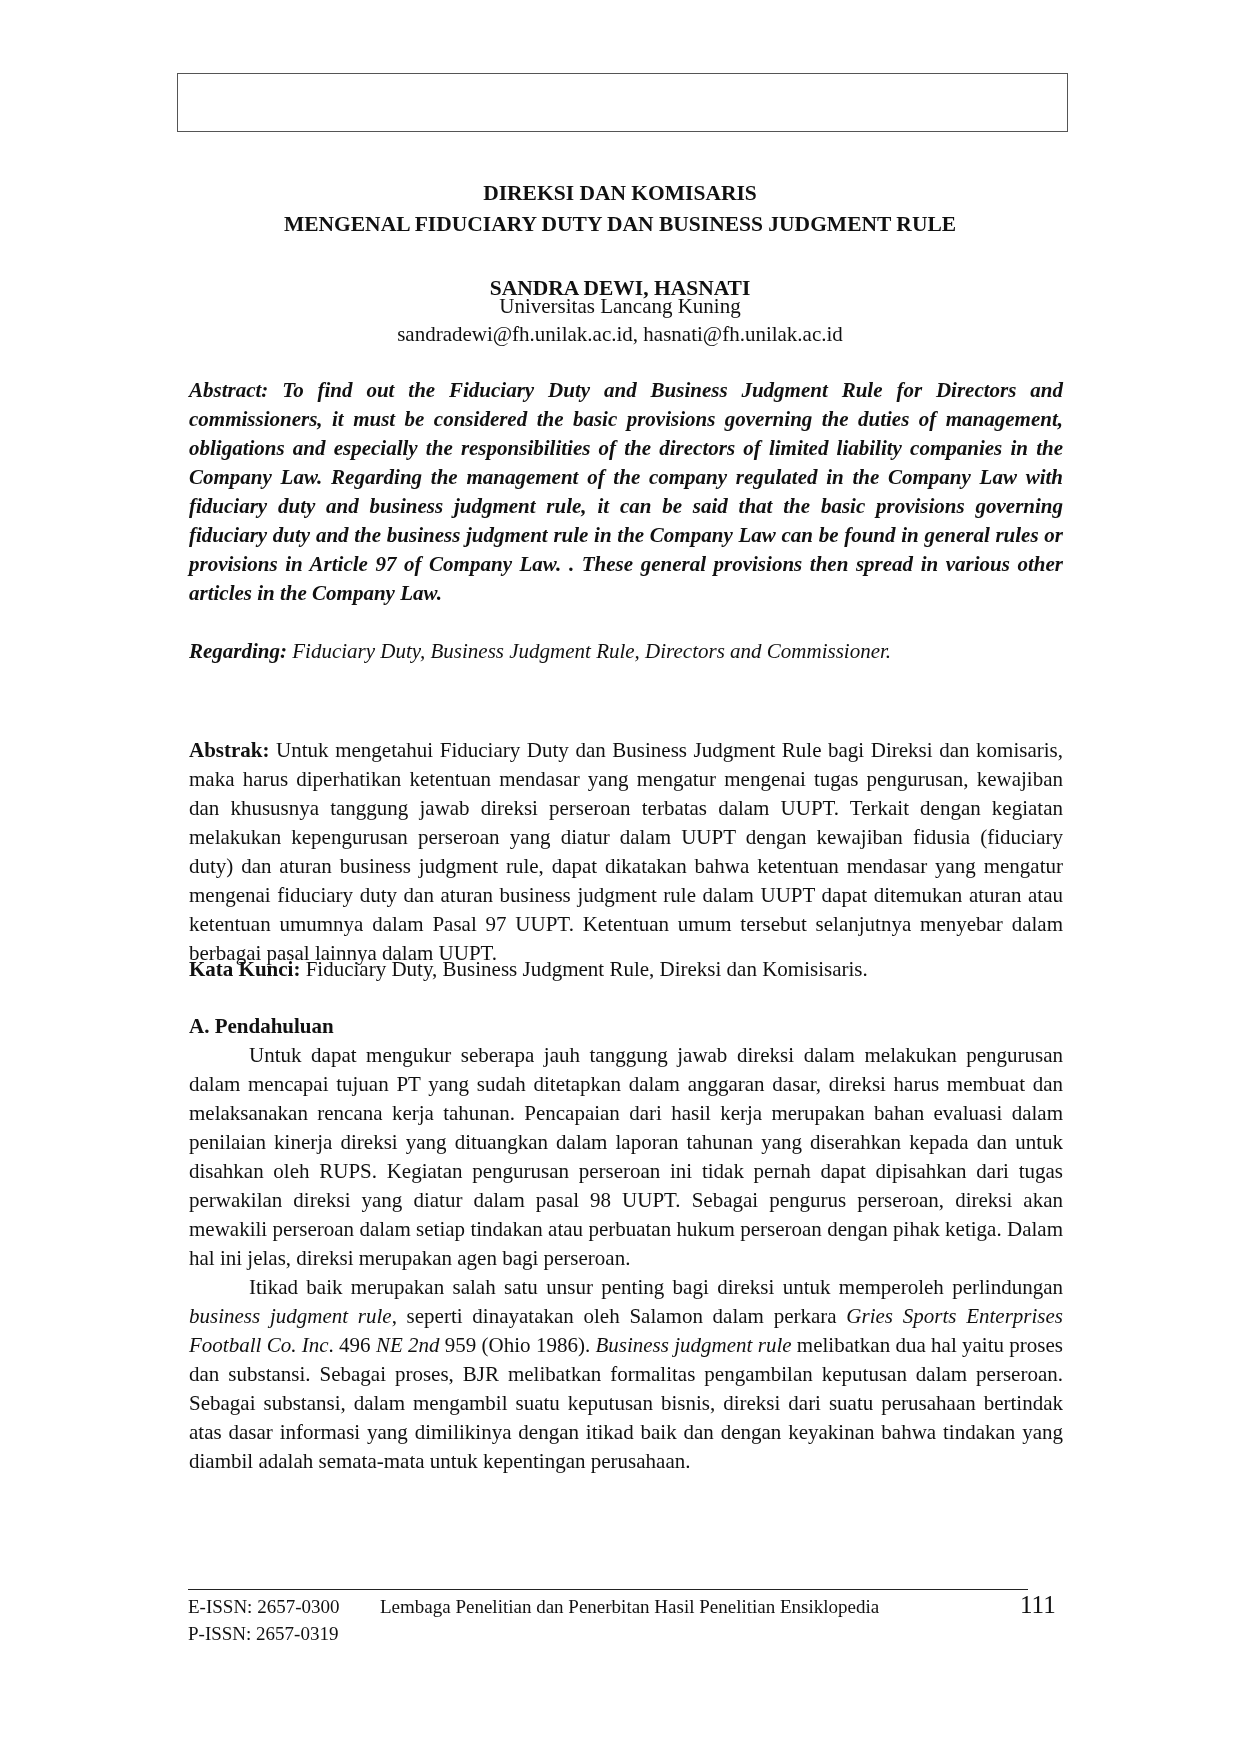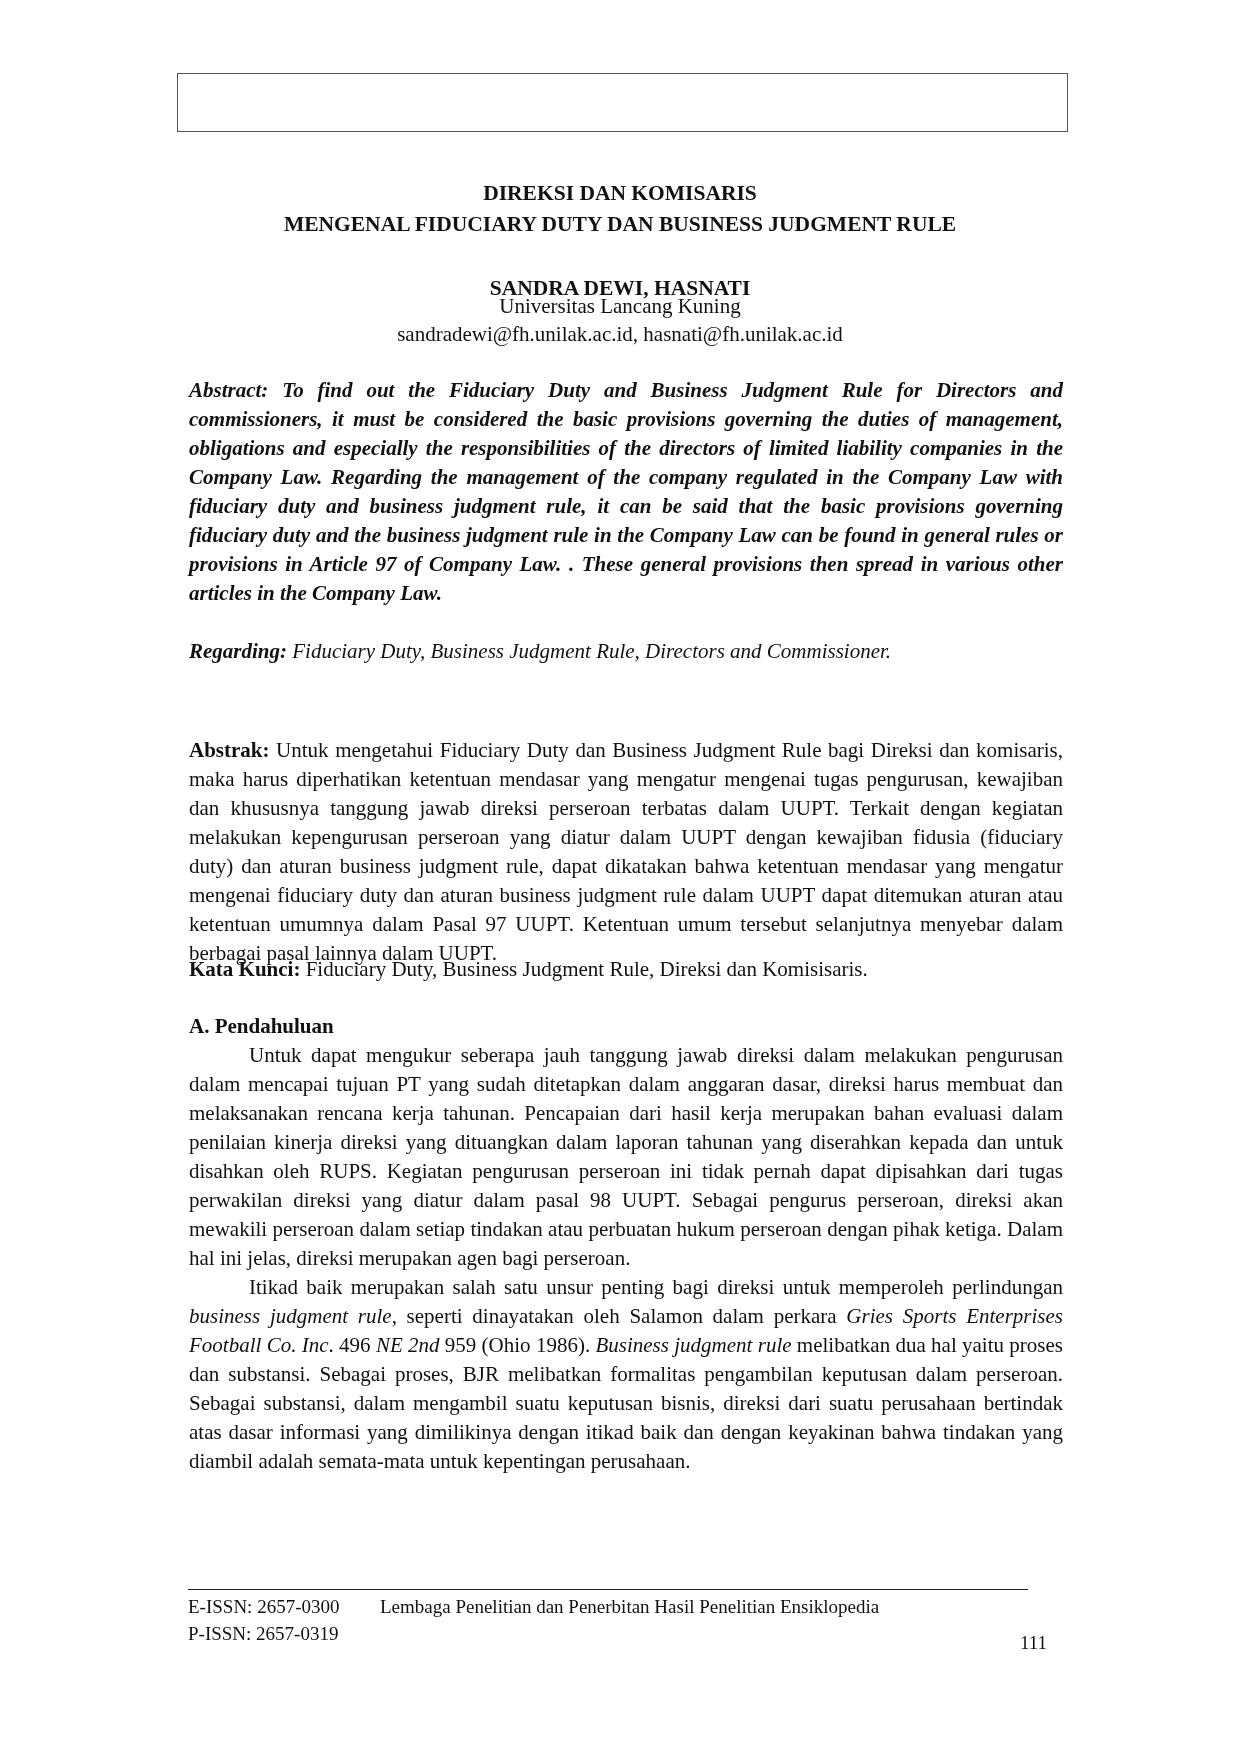--- a/index.html
+++ b/index.html
@@ -41,21 +41,21 @@
   .footer-rule {
     position: absolute; left: 188px; top: 1589px; width: 840px; height: 0;
     border-top: 1.5px solid #222222;
   }
   .footer {
     position: absolute; left: 188px; top: 1593px; width: 870px; font-size: 19px; line-height: 27px;
   }
   .footer .eissn { position: absolute; left: 0; top: 0; white-space: nowrap; }
   .footer .pissn { position: absolute; left: 0; top: 27px; white-space: nowrap; font-family: Liberation Serif, serif; }
   .footer .publisher { position: absolute; left: 192px; top: 0; white-space: nowrap; }
-  .footer .page-num { position: absolute; left: 832px; top: -2px; font-size: 19px; white-space: nowrap; margin-top: 38px; }
+  .footer .page-num { position: absolute; left: 832px; top: -2px; font-size: 25px; white-space: nowrap; }
   i { font-style: italic; }
 </style>
 </head>
 <body>
 
 <div class="header-box">
 </div>
 
 <div class="title">
   <div>DIREKSI DAN KOMISARIS</div>

